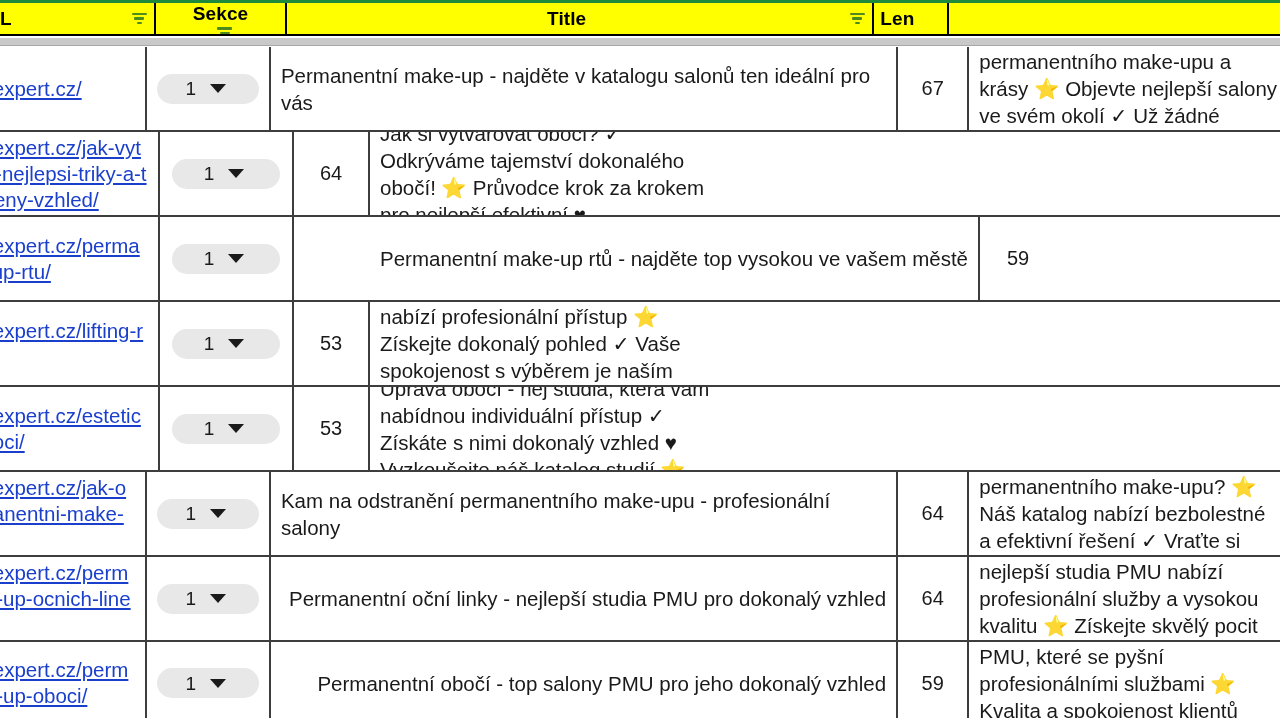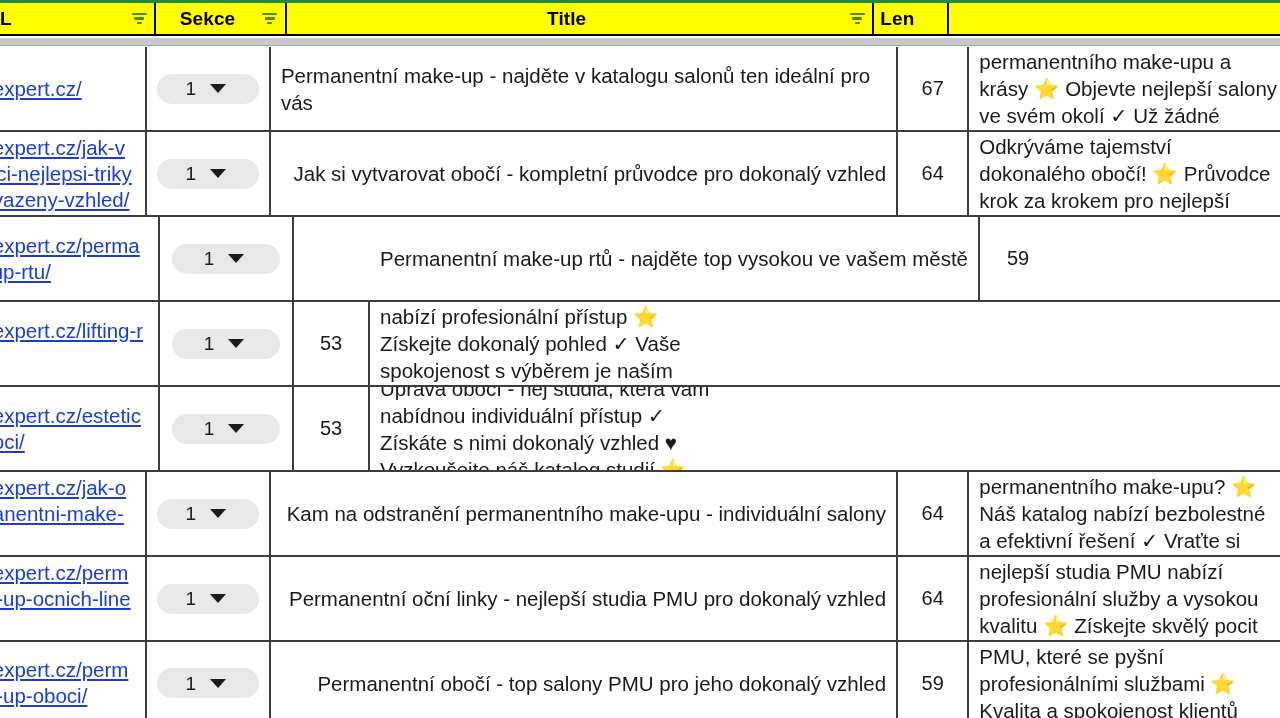--- a/index.html
+++ b/index.html
@@ -75,21 +75,21 @@
     background: #4e8a1e;
     height: 2.5px;
     border-radius: 1px;
   }
   .filter-icon i:nth-child(1) { width: 15px; }
   .filter-icon i:nth-child(2) { width: 10px; }
   .filter-icon i:nth-child(3) { width: 5px; }
 
   
   .col-url   { width: 160px; }
-  .col-sekce { width: 134px; }
+  .col-sekce { width: 134px; flex-direction: column; }
   .col-title { width: 603px; }
   .col-len   { width: 76px; gap: 40px; }
   .col-desc  { width: 340px; }
 
   
   .sep-band {
     position: absolute;
     top: 38px; left: 0;
     width: 1280px; height: 8px;
     background: #c9c9c9;
@@ -290,23 +290,20 @@
     <div class="row row-h1">
       <div class="cell cell-url">
         <a class="url-link">https://salonyexpert.cz/jak-vytvarovat-oboci-nejlepsi-triky-a-tipy-pro-vyvazeny-vzhled/</a>
       </div>
       <div class="cell cell-sekce">
         <div class="dropdown-pill">
           <span class="dropdown-value">1</span>
           <span class="caret"></span>
         </div>
       </div>
-      <div class="cell cell-title">
-        <span class="title-text">Jak si vytvarovat obočí - kompletní průvodce pro dokonalý vzhled</span>
-      </div>
       <div class="cell cell-len">
         <span class="len-text">64</span>
       </div>
       <div class="cell cell-desc">
         <span class="desc-text">Jak si vytvarovat obočí? ✓ Odkrýváme tajemství dokonalého obočí! ⭐ Průvodce krok za krokem pro nejlepší efektivní ♥</span>
       </div>
     </div>
 
     <div class="row row-h1">
       <div class="cell cell-url">
@@ -366,21 +363,21 @@
       <div class="cell cell-url">
         <a class="url-link">https://salonyexpert.cz/jak-odstranit-permanentni-make-up/</a>
       </div>
       <div class="cell cell-sekce">
         <div class="dropdown-pill">
           <span class="dropdown-value">1</span>
           <span class="caret"></span>
         </div>
       </div>
       <div class="cell cell-title">
-        <span class="title-text">Kam na odstranění permanentního make-upu - individuální salony</span>
+        <span class="title-text">Kam na odstranění permanentního make-upu - profesionální salony</span>
       </div>
       <div class="cell cell-len">
         <span class="len-text">64</span>
       </div>
       <div class="cell cell-desc">
         <span class="desc-text">Hledáte kam na odstranění permanentního make-upu? ⭐ Náš katalog nabízí bezbolestné a efektivní řešení ✓ Vraťte si přirozenou krásu ♥</span>
       </div>
     </div>
 
     <div class="row row-h1">

